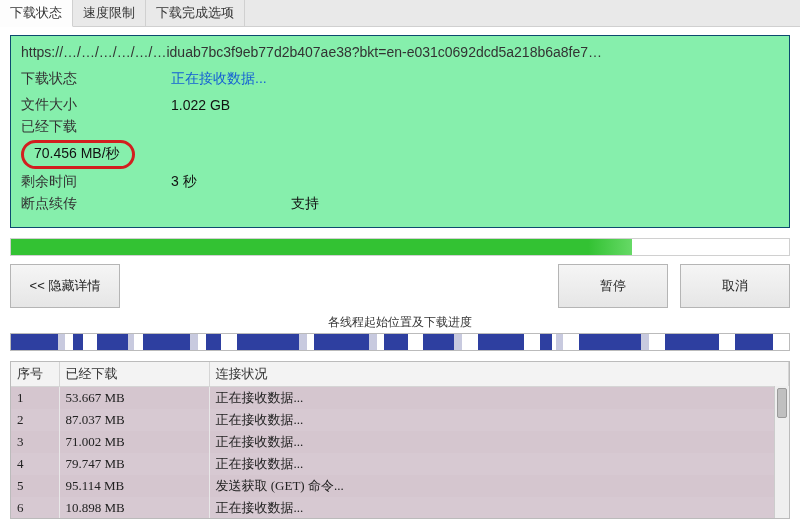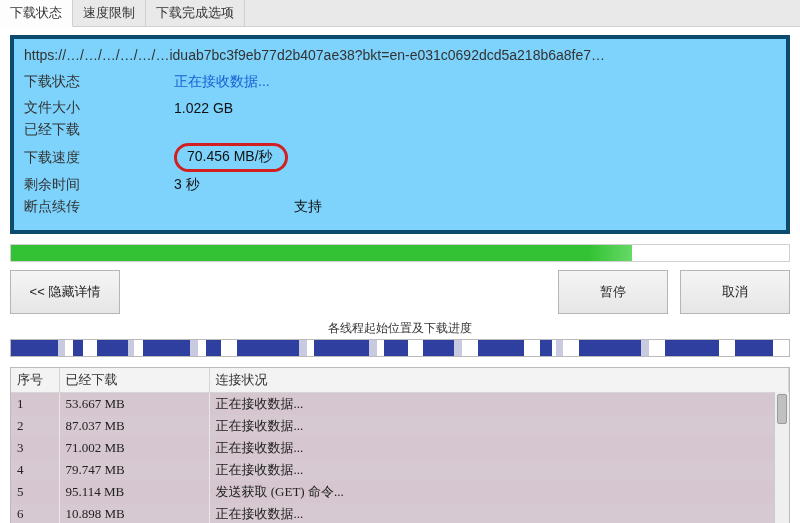--- a/index.html
+++ b/index.html
@@ -24,23 +24,23 @@
     cursor: pointer;
     font-size: 13px;
     color: #333;
   }
   .tab.active {
     background: #fdfdfd;
     border-bottom: 1px solid #fdfdfd;
     margin-bottom: -1px;
   }
   .panel {
-    border: 4px solid #0c4a6e;
+    border: 1px solid #0c4a6e;
     margin: 8px 10px 0 10px;
-    background: #7dd3fc;
+    background: #86efac;
     padding: 6px 10px 10px 10px;
   }
   .url {
     font-size: 14px;
     color: #333;
     white-space: nowrap;
     overflow: hidden;
     padding: 2px 0 6px 0;
   }
   .kv-row {
@@ -183,21 +183,20 @@
 
   <div class="kv-table">
     <div class="kv-row">
       <div class="kv-label">文件大小</div>
       <div class="kv-val">1.022  GB</div>
     </div>
     <div class="kv-row">
       <div class="kv-label">已经下载</div>
     </div>
     <div class="kv-row">
-      <div class="kv-label">下载速度</div>
       <div class="kv-val">
         <span class="speed-circle">70.456  MB/秒</span>
       </div>
     </div>
     <div class="kv-row">
       <div class="kv-label">剩余时间</div>
       <div class="kv-val">3 秒</div>
     </div>
     <div class="kv-row">
       <div class="kv-label">断点续传</div>

